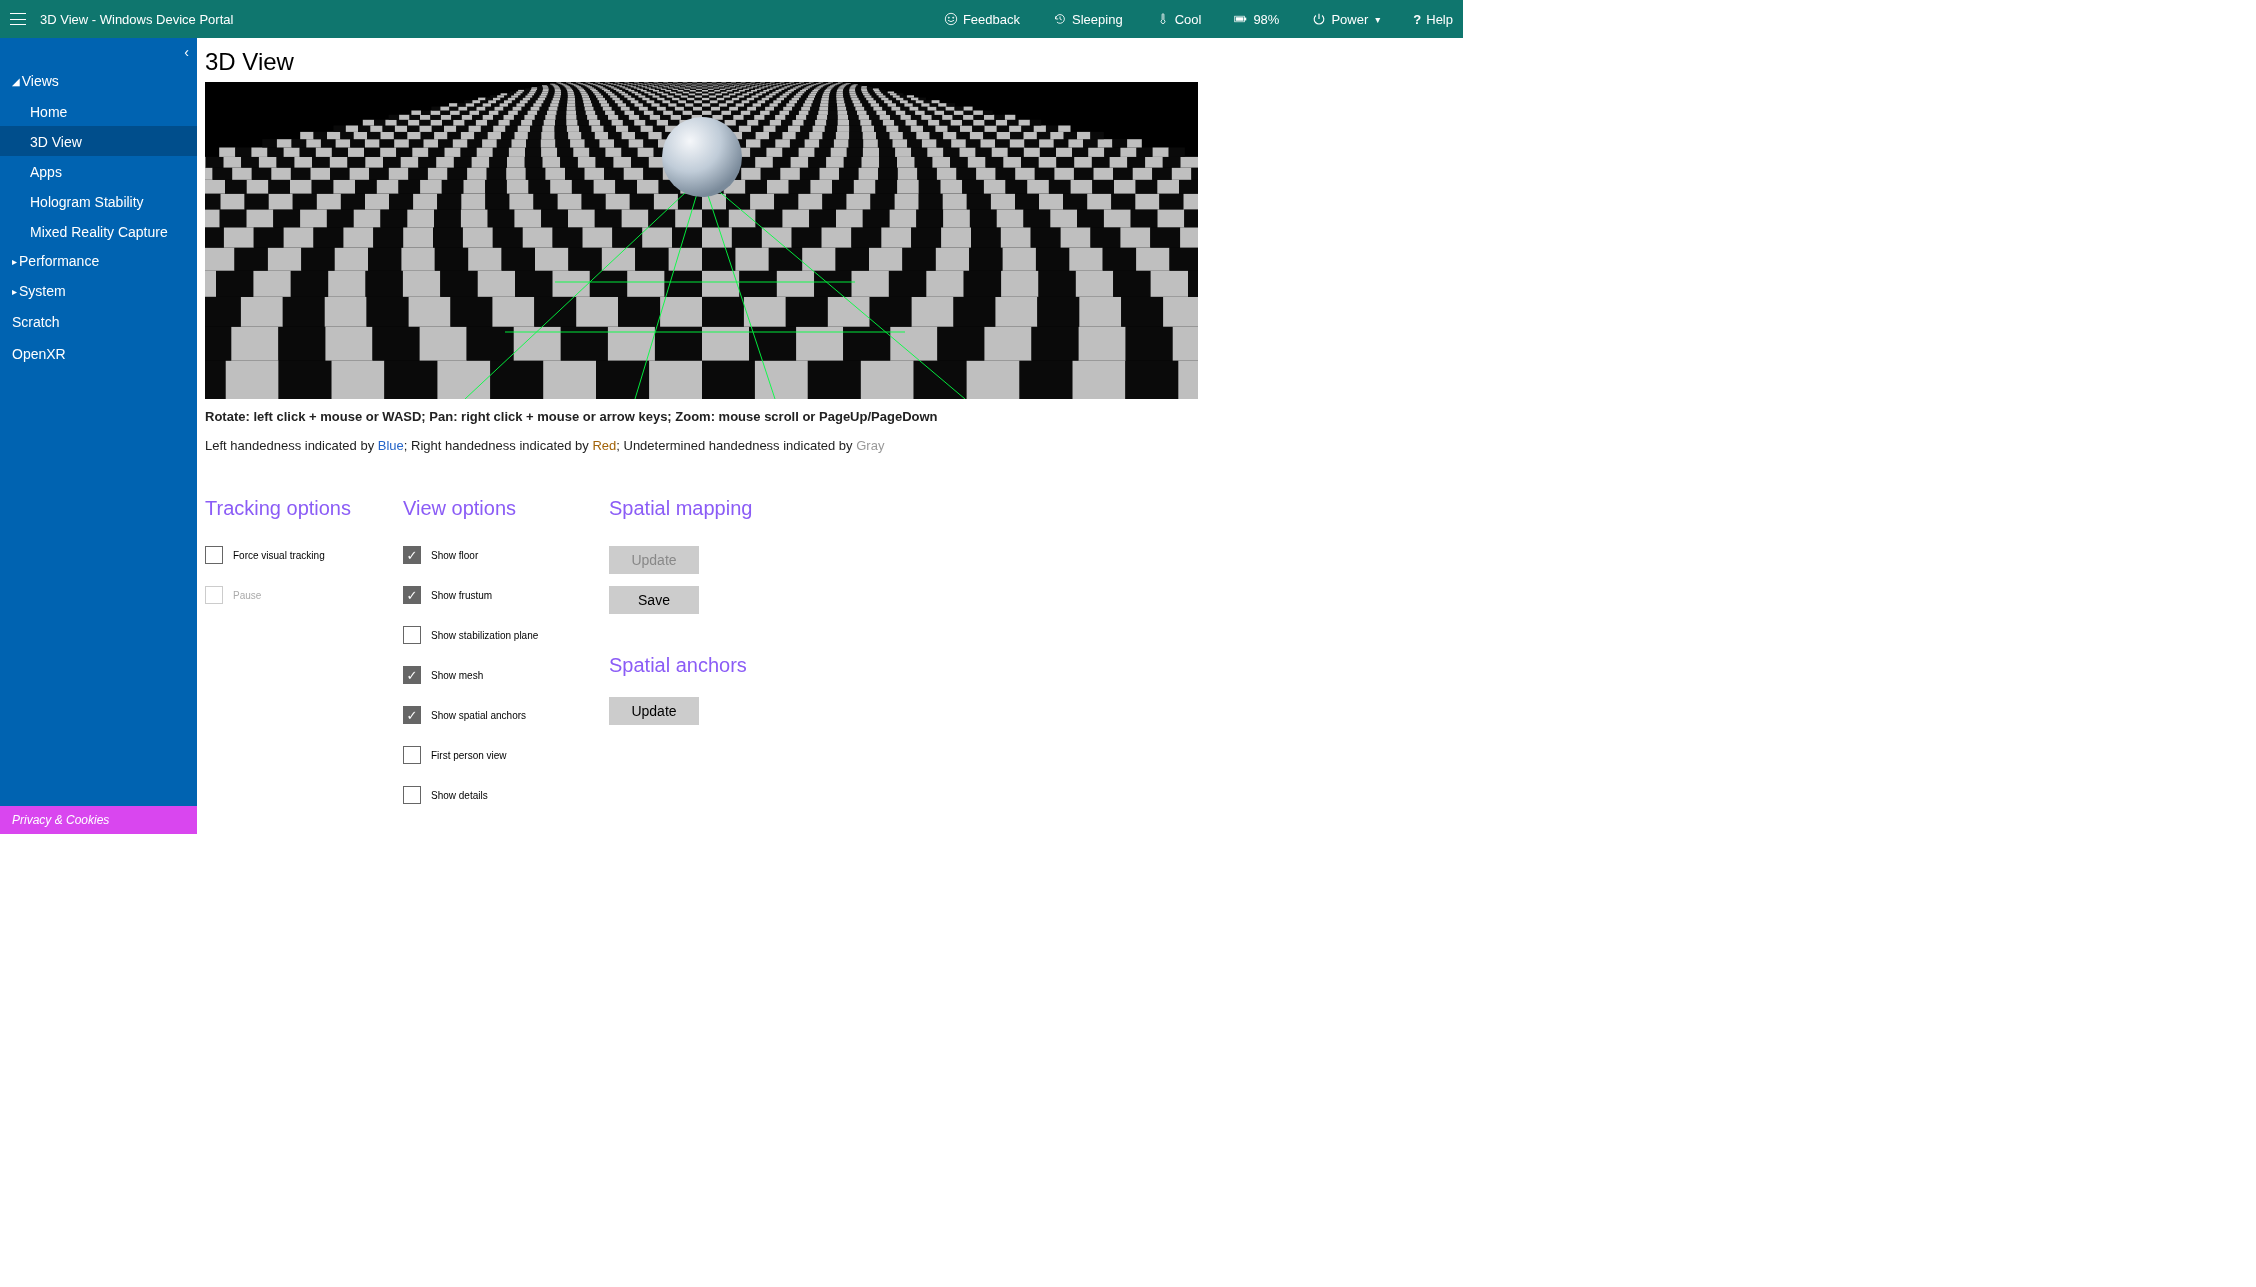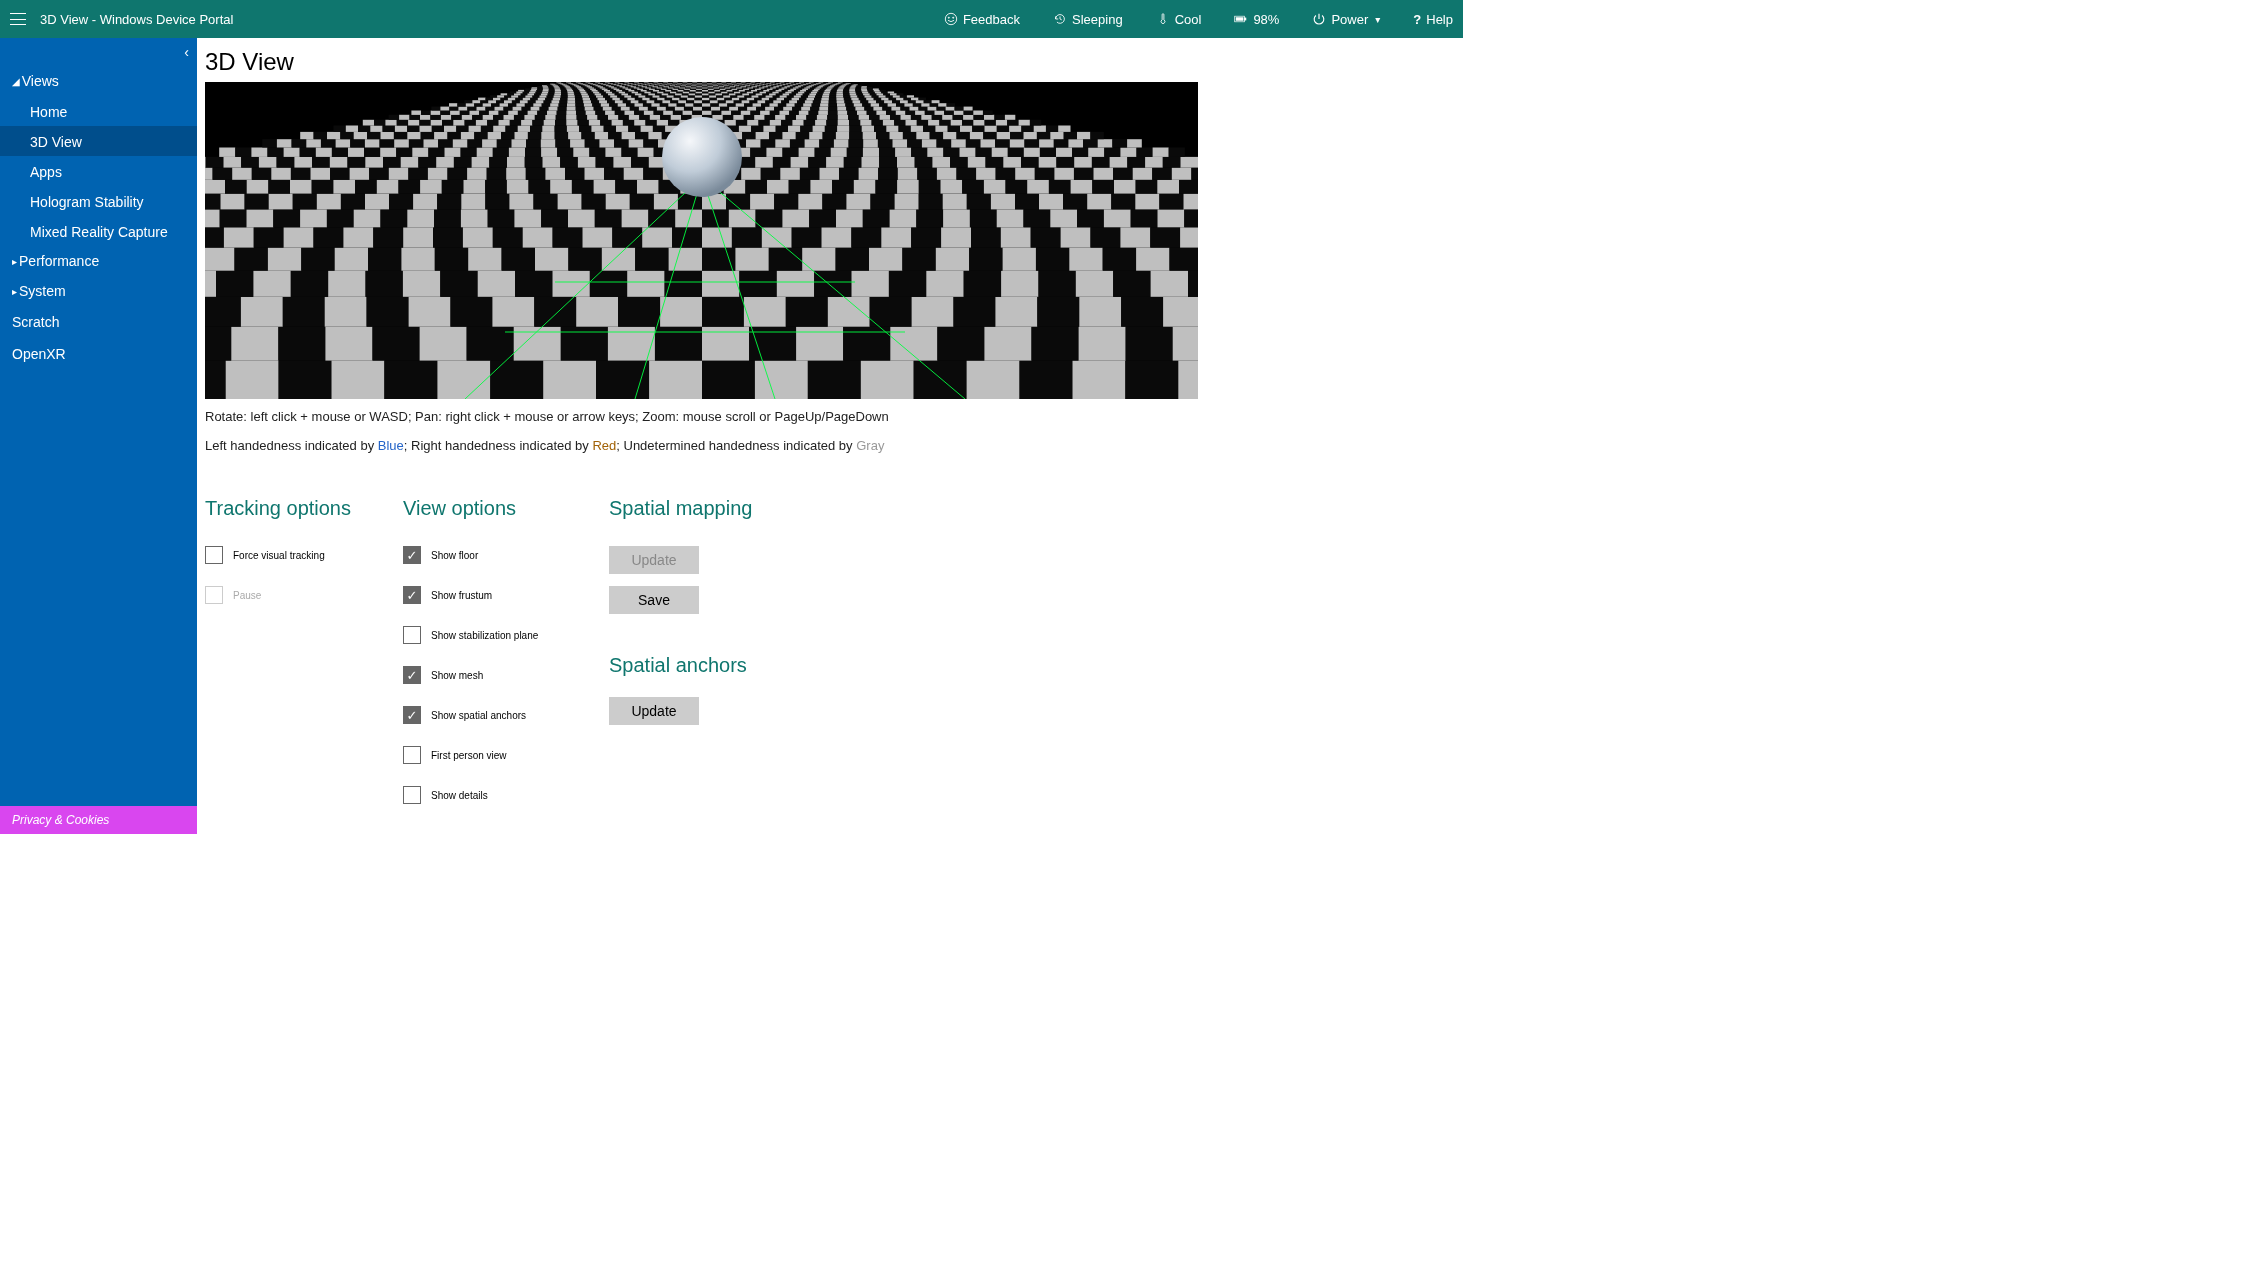--- a/index.html
+++ b/index.html
@@ -27,28 +27,28 @@
 .side-plain { padding: 8px 12px; cursor: pointer; }
 .sidebar-footer { margin-top: auto; background: #d946ef; color: #fff; font-size: 12px; font-style: italic; padding: 7px 12px; cursor: pointer; }
 
 
 .main { flex: 1; overflow-y: auto; position: relative; }
 .main-inner { padding: 6px 0 30px 8px; }
 .page-title { font-size: 24px; font-weight: 400; margin: 4px 0 6px 0; }
 
 .viewport { width: 993px; height: 317px; background: #000; position: relative; overflow: hidden; }
 
-.help-line { font-size: 13px; margin: 10px 0 0 0; color: #222; }
+.help-line { font-size: 13px; margin: 10px 0 0 0; color: #222; font-weight: bold; }
 .help-line2 { font-size: 13px; margin: 14px 0 0 0; color: #222; }
 .blue-txt { color: #2464c8; }
 .red-txt { color: #a16207; }
 .gray-txt { color: #999; }
 
 .sections { display: flex; gap: 30px; margin-top: 44px; }
-.section h2 { font-size: 20px; font-weight: 400; color: #0f766e; margin-bottom: 26px; }
+.section h2 { font-size: 20px; font-weight: 400; color: #8b5cf6; margin-bottom: 26px; }
 .sec-track { width: 168px; }
 .sec-view { width: 176px; }
 .sec-spatial { width: 180px; }
 
 .chk-row { display: flex; align-items: center; gap: 10px; margin-bottom: 22px; font-size: 10px; }
 .chk { width: 18px; height: 18px; border: 1px solid #666; background: #fff; display: inline-flex; align-items: center; justify-content: center; cursor: pointer; flex-shrink: 0; }
 .chk.checked { background: #666; border-color: #666; }
 .chk.checked::after { content: "✓"; color: #fff; font-size: 13px; line-height: 1; }
 .chk.disabled { border-color: #ccc; cursor: default; }
 .chk-label.disabled { color: #aaa; }

